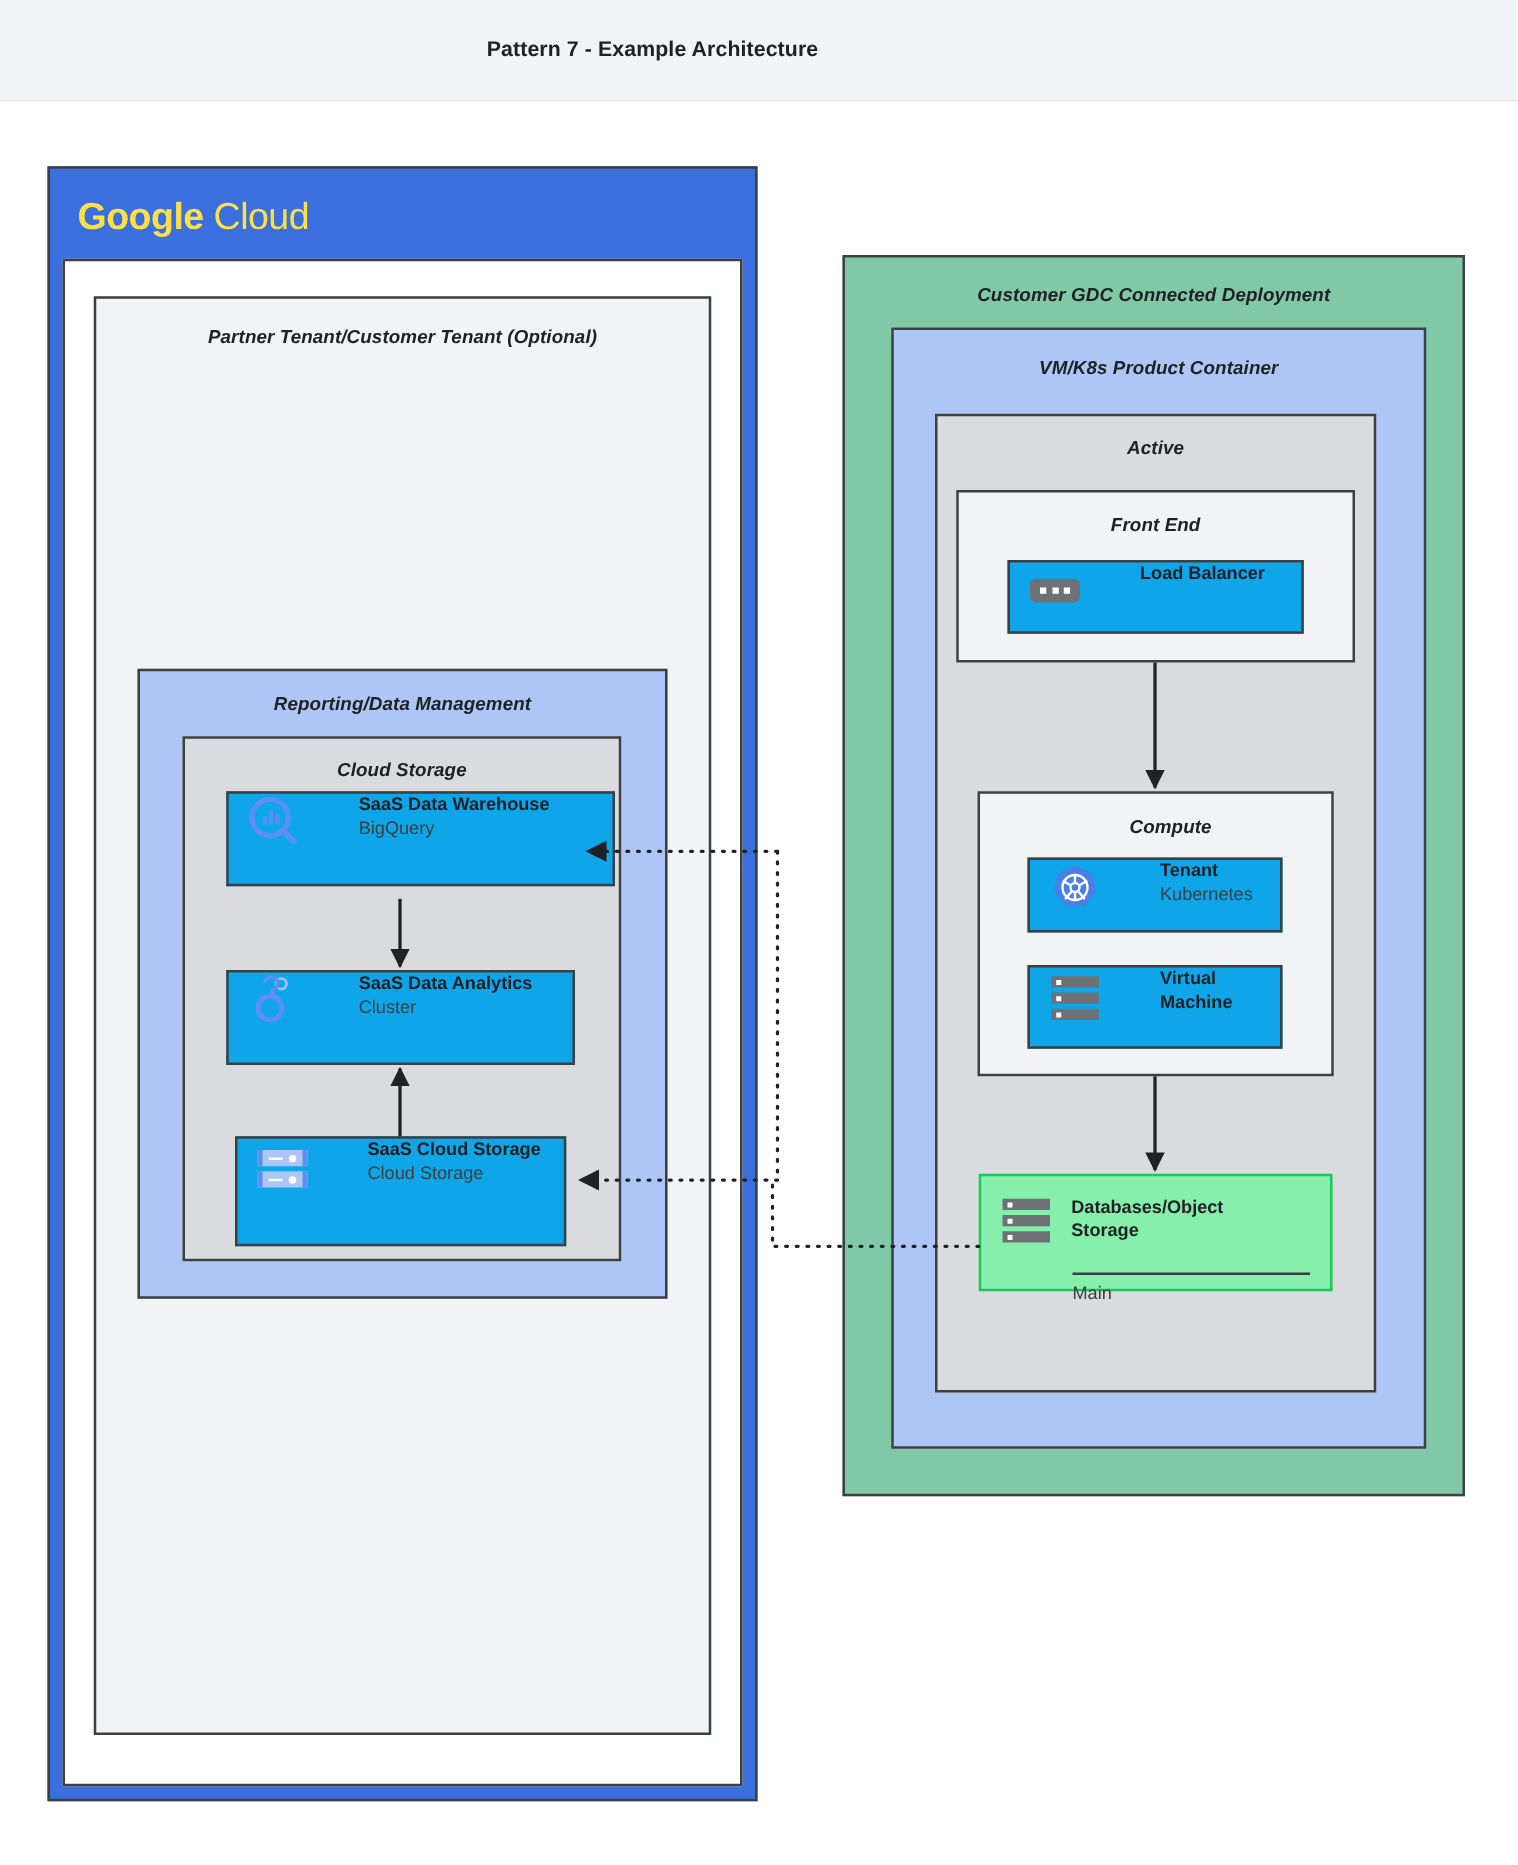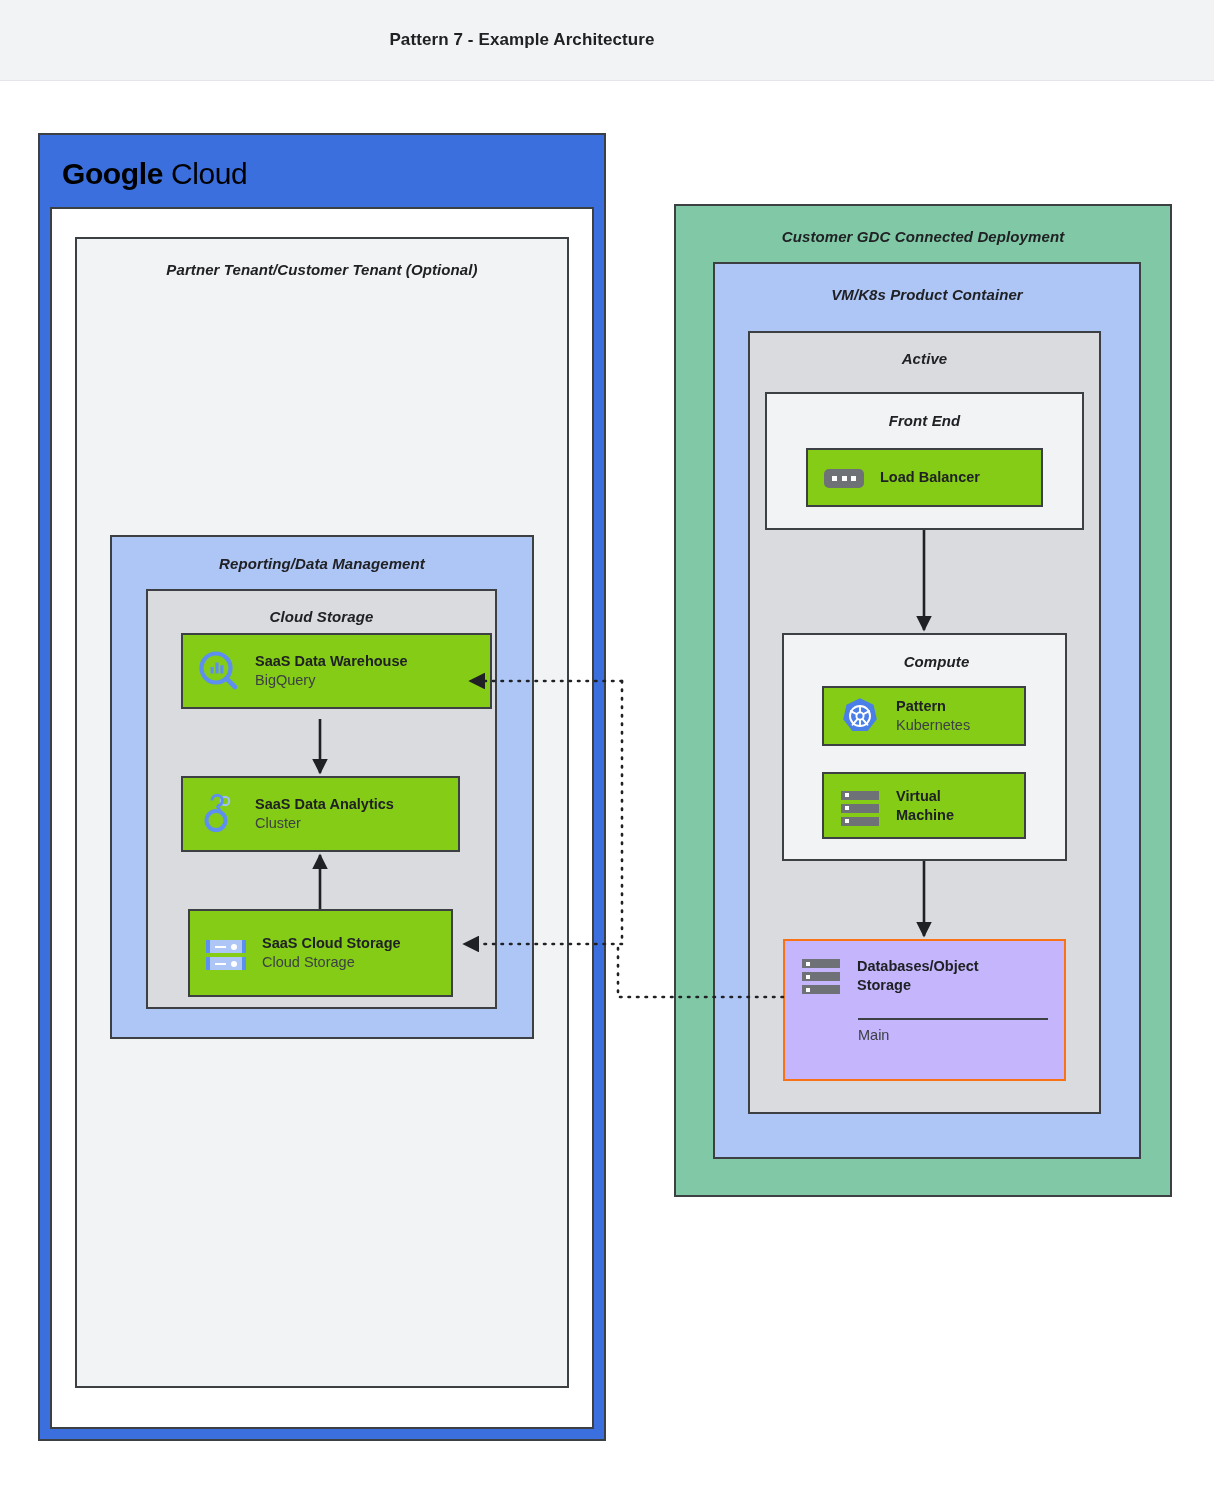--- a/index.html
+++ b/index.html
@@ -43,43 +43,43 @@
     font-weight: bold;
     color: #202124;
     letter-spacing: .1px;
     font-style: italic;
   }
 
   
   #gcp-box      { left: 38px;  top: 133px;  width: 568px; height: 1308px; background: #3a6fdd; }
   #gcp-logo {
     position: absolute; left: 22px; top: 22px;
-    font-size: 30px; color: #000000; letter-spacing: -.4px;
+    font-size: 30px; color: #fde047; letter-spacing: -.4px;
     white-space: nowrap;
   }
   #gcp-logo .g-bold { font-weight: bold; }
   #gcp-logo .g-light { font-weight: normal; }
 
   #gcp-inner    { left: 50px;  top: 207px;  width: 544px; height: 1222px; background: #ffffff; }
   #tenant-box   { left: 75px;  top: 237px;  width: 494px; height: 1151px; background: #f1f3f4; }
   #tenant-box > .box-title { top: 22px; }
 
   #reporting-box { left: 110px; top: 535px; width: 424px; height: 504px; background: #aec6f6; }
   #reporting-box > .box-title { top: 18px; }
 
   #cloudstorage-box { left: 146px; top: 589px; width: 351px; height: 420px; background: #d9dbde; }
   #cloudstorage-box > .box-title { top: 17px; }
 
   
   .card {
     position: absolute;
-    background: #84cc16;
+    background: #0ea5e9;
     border: 2px solid #3c4043;
     display: flex;
-    align-items: center;
+    gap: 32px;
   }
   .card-icon {
     flex: 0 0 auto;
     width: 44px; height: 44px;
     margin-left: 14px;
     position: relative;
   }
   .card-text { margin-left: 14px; line-height: 1.28; }
   .card-title { font-size: 14.5px; font-weight: bold; color: #202124; }
   .card-sub   { font-size: 14.5px; font-weight: normal; color: #3c4043; }
@@ -103,22 +103,22 @@
 
   #compute-box  { left: 782px; top: 633px; width: 285px; height: 228px; background: #f1f3f4; }
   #compute-box > .box-title { top: 18px; margin-left: 12px; }
 
   #card-lb      { left: 806px; top: 448px; width: 237px; height: 59px; }
   #card-cluster { left: 822px; top: 686px; width: 204px; height: 60px; }
   #card-vm      { left: 822px; top: 772px; width: 204px; height: 67px; }
 
   #dbobj-box {
     position: absolute;
-    left: 783px; top: 939px; width: 283px; height: 142px;
-    background: #c4b5fd; border: 2px solid #f97316;
+    left: 783px; top: 939px; width: 283px; height: 94px;
+    background: #86efac; border: 2px solid #22c55e;
   }
   #dbobj-head { position: absolute; left: 14px; top: 16px; display: flex; align-items: flex-start; }
   #dbobj-title {
     margin-left: 14px; font-size: 14.5px; font-weight: bold; color: #202124;
     line-height: 1.3; width: 180px;
   }
   #dbobj-divider {
     position: absolute; left: 73px; top: 77px; width: 190px; height: 2px; background: #3c4043;
   }
   #dbobj-sub {
@@ -280,21 +280,21 @@
         <path d="M22 12 L22 18.4"></path>
         <path d="M31.1 17.1 L25.4 20.2"></path>
         <path d="M29.4 30.7 L24.6 25.1"></path>
         <path d="M14.6 30.7 L19.4 25.1"></path>
         <path d="M12.9 17.1 L18.6 20.2"></path>
         <path d="M22 25.6 L22 32"></path>
       </g>
     </svg>
   </div>
   <div class="card-text">
-    <div class="card-title">Pattern</div>
+    <div class="card-title">Tenant</div>
     <div class="card-sub">Kubernetes</div>
   </div>
 </div>
 
 <div class="card" id="card-vm">
   <div class="card-icon">
     <div class="vm-bar v1">
         <span class="vm-sq"></span>
       </div>
     <div class="vm-bar v2">

